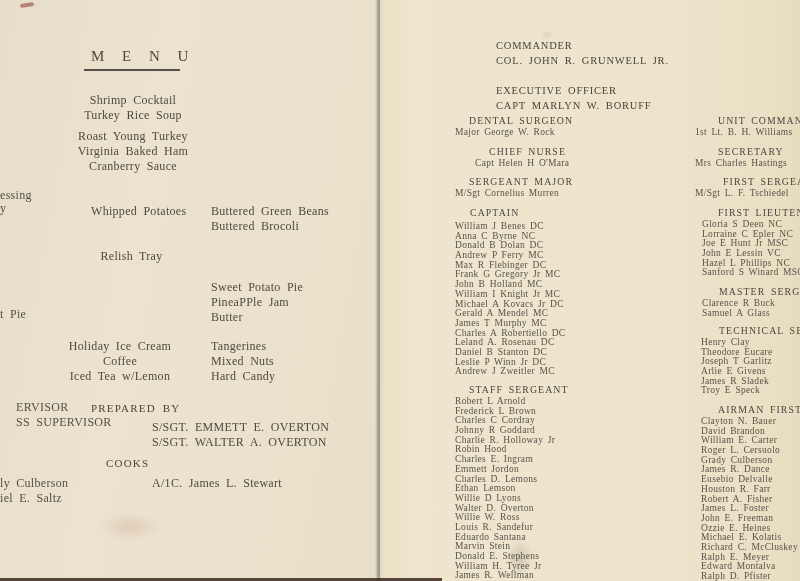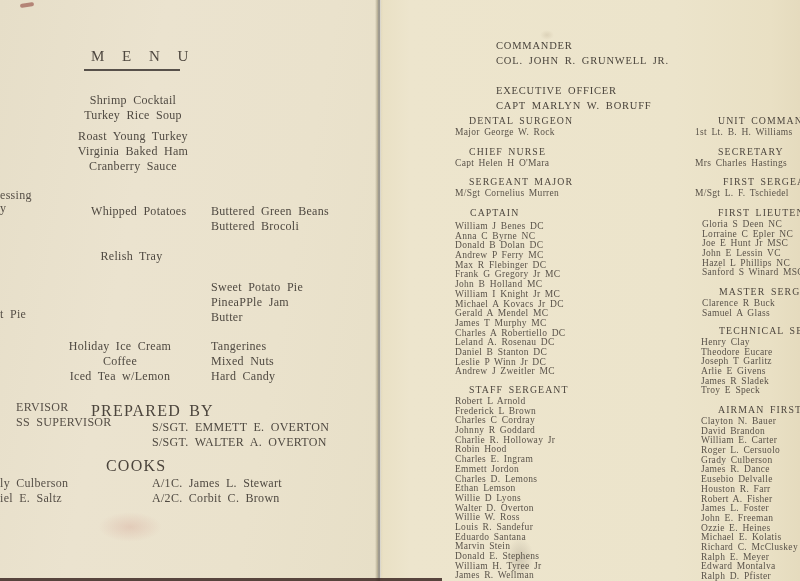--- a/index.html
+++ b/index.html
@@ -20,21 +20,21 @@
   .stain-gray2{position:absolute;left:540px;top:30px;width:14px;height:10px;border-radius:50%;
     background:radial-gradient(ellipse,rgba(150,130,100,0.18),rgba(150,130,100,0) 70%);}
 
   .abs{position:absolute;white-space:nowrap;}
   
   .menu-title{font-size:15px;letter-spacing:7px;color:#4e473f;text-align:center;
     border-bottom:2px solid #57504a;padding-bottom:4px;text-indent:7px;}
   .lp{font-size:12px;color:#4f4941;word-spacing:3px;letter-spacing:.3px;}
   .lp .line{height:15px;line-height:15px;}
   .lp-center{text-align:center;}
-  .lp-head{font-size:16px;color:#4b443c;letter-spacing:1.2px;word-spacing:3px;}
+  .lp-head{font-size:11px;color:#4b443c;letter-spacing:1.2px;word-spacing:3px;}
   .frag{color:#564f47;}
   
   .rp-header{font-size:10.5px;color:#4a443c;letter-spacing:.8px;word-spacing:2.5px;}
   .rp-header .line{height:15px;line-height:15px;}
   .rp-header .gap{height:15px;}
   .sec{position:absolute;}
   .sec-h{font-size:9.8px;color:#4d463e;letter-spacing:1.1px;word-spacing:2px;height:13px;line-height:11px;white-space:nowrap;}
   .sec .line{font-size:9.5px;color:#5a534a;letter-spacing:.3px;word-spacing:1.8px;
     height:9.7px;line-height:9.7px;white-space:nowrap;}
 </style>
@@ -110,38 +110,37 @@
     </div>
 
   <div class="abs lp-head" style="left:106px;top:457px;">COOKS</div>
 
   <div class="abs lp frag" style="left:0;top:476px;">
       <div class="line">ly Culberson</div>
       <div class="line">iel E. Saltz</div>
     </div>
   <div class="abs lp" style="left:152px;top:476px;">
       <div class="line">A/1C. James L. Stewart</div>
-      <div class="line">A/2C. Corbit C. Brown</div>
     </div>
 
   <div class="abs rp-header" style="left:496px;top:38px;width:280px;">
     <div class="line">COMMANDER</div>
     <div class="line">COL. JOHN R. GRUNWELL JR.</div>
     <div class="gap"></div>
     <div class="line">EXECUTIVE OFFICER</div>
     <div class="line">CAPT MARLYN W. BORUFF</div>
   </div>
 
   <div class="sec" style="left:455px;top:115px;">
     <div class="sec-h" style="margin-left:14px;">DENTAL SURGEON</div>
     <div>
         <div class="line">Major George W. Rock</div>
       </div>
   </div>
-  <div class="sec" style="left:455px;top:146px;">
+  <div class="sec" style="left:475px;top:146px;">
     <div class="sec-h" style="margin-left:14px;">CHIEF NURSE</div>
     <div>
         <div class="line">Capt Helen H O'Mara</div>
       </div>
   </div>
   <div class="sec" style="left:455px;top:176px;">
     <div class="sec-h" style="margin-left:14px;">SERGEANT MAJOR</div>
     <div>
         <div class="line">M/Sgt Cornelius Murren</div>
       </div>

